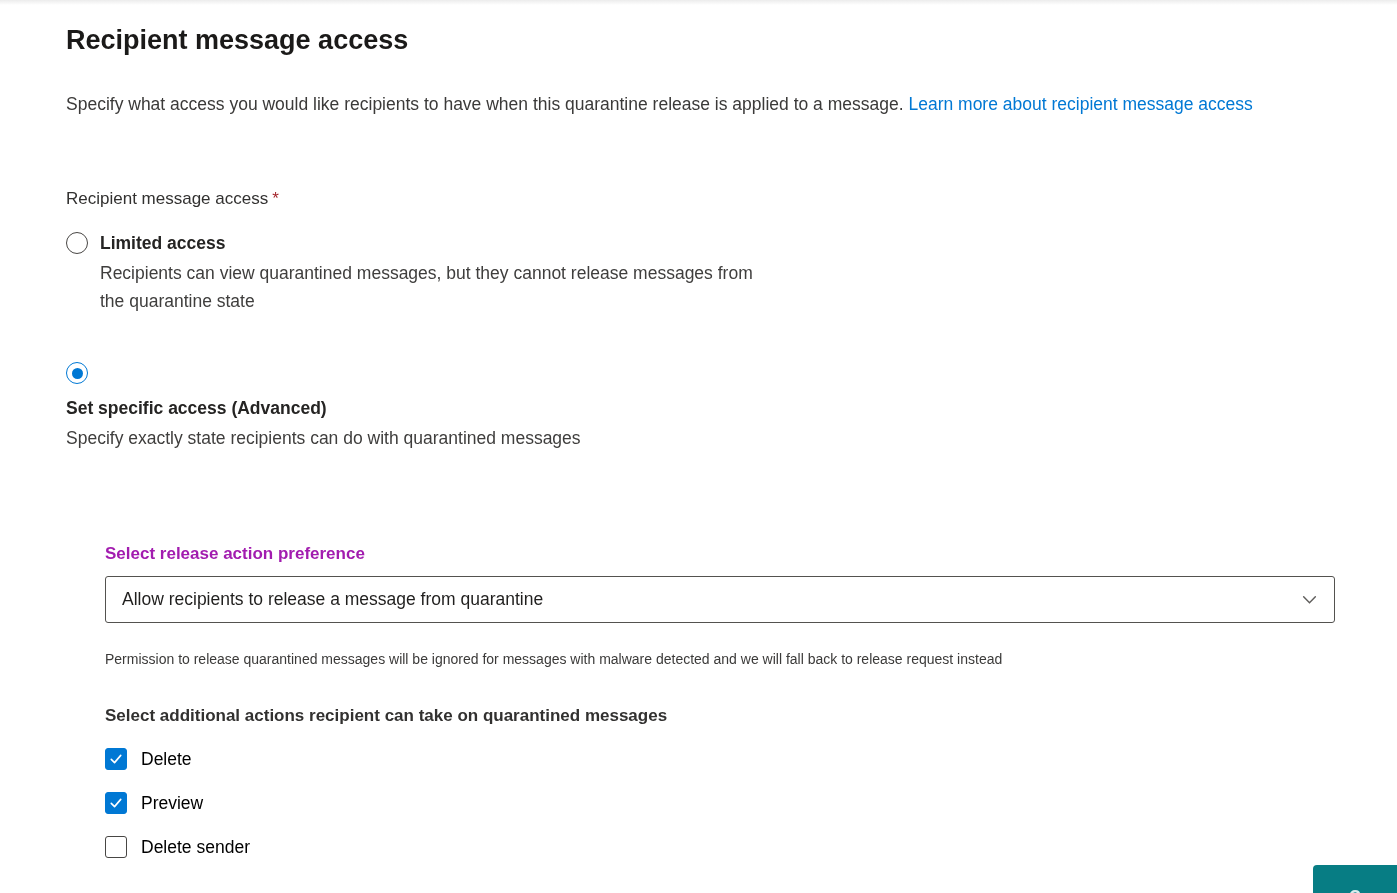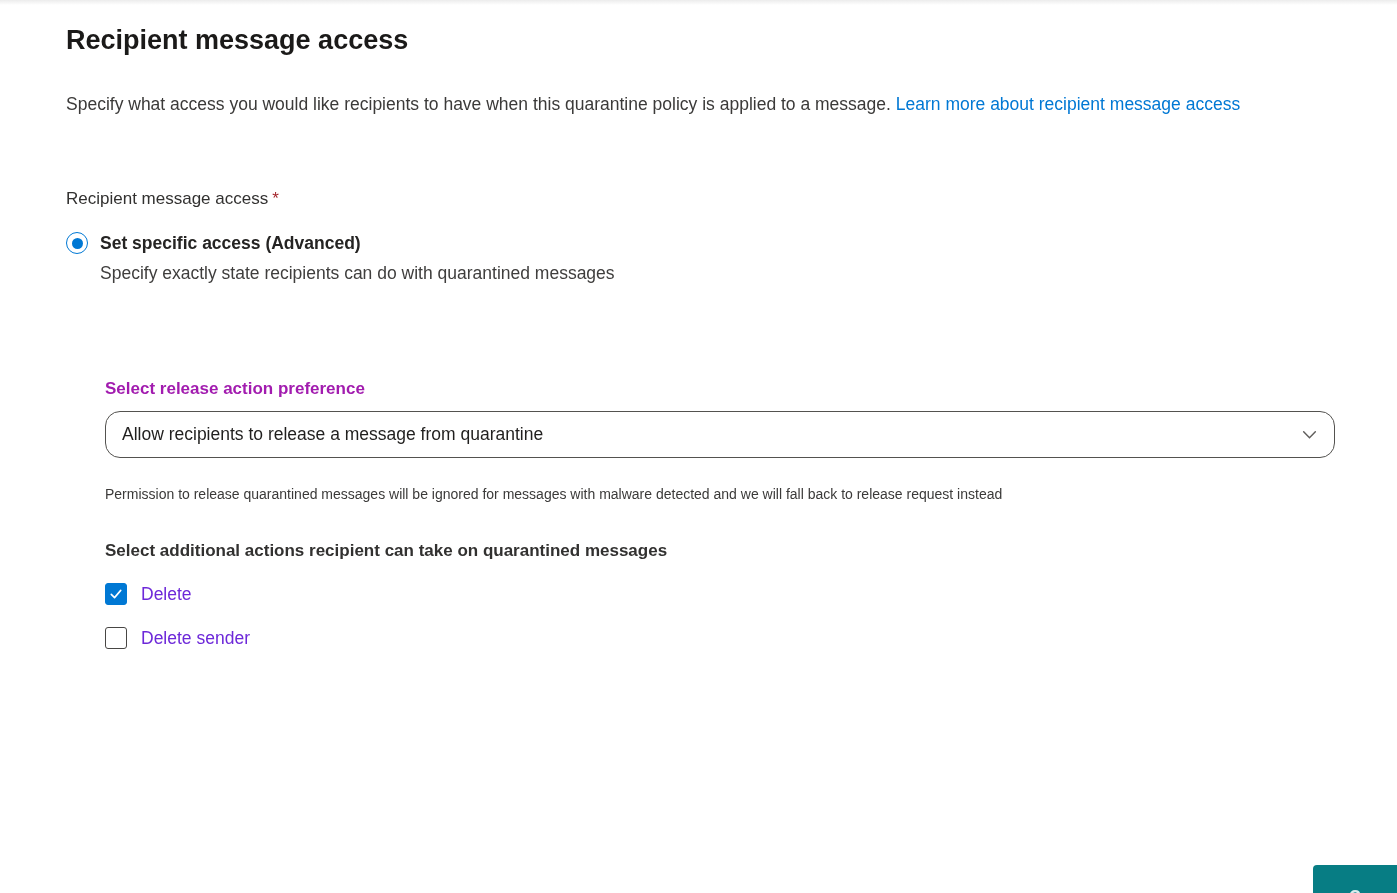--- a/index.html
+++ b/index.html
@@ -28,21 +28,21 @@
   }
   .link { color: #0078d4; text-decoration: none; cursor: pointer; margin-top: 42px; }
 
   .field-label {
     margin-top: 70px;
     font-size: 17px; font-weight: 400; color: #323130;
   }
   .required { color: #a4262c; padding-left: 4px; }
 
   .radio-option { display: flex; gap: 12px; margin-top: 22px; cursor: pointer; }
-  .radio-option + .radio-option { margin-top: 28px; }
+  .radio-option + .radio-option { margin-top: 46px; flex-direction: column; }
   .radio {
     flex: none; width: 22px; height: 22px; margin-top: 1px;
     border: 1.5px solid #484644; border-radius: 50%; background: #fff;
     display: flex; align-items: center; justify-content: center;
   }
   .radio.selected { border-color: #0078d4; }
   .radio.selected::after {
     content: ""; width: 11px; height: 11px;
     border-radius: 50%; background: #0078d4;
   }
@@ -50,21 +50,21 @@
   .radio-desc {
     font-size: 17.5px; line-height: 28px; color: #3f3e3d;
     max-width: 662px; margin-top: 4px;
   }
 
   .advanced { margin-left: 39px; margin-top: 92px; }
   .select-label { font-size: 17px; font-weight: 600; color: #a21caf; }
   .dropdown {
     margin-top: 12px;
     width: 1230px; height: 47px;
-    border: 1px solid #53524f; border-radius: 15px;
+    border: 1px solid #53524f; border-radius: 3px;
     background: #fff;
     display: flex; align-items: center; justify-content: space-between;
     padding: 0 16px; cursor: pointer;
   }
   .dropdown-value { font-size: 17.5px; color: #201f1e; }
   .chevron { flex: none; margin-left: 12px; display: flex; align-items: center; }
 
   .note {
     font-size: 14px; line-height: 29px; color: #3b3a39;
     max-width: 1238px; margin: 22px 0 0 0;
@@ -73,21 +73,21 @@
     margin-top: 32px;
     font-size: 17px; font-weight: 600; color: #323130;
   }
   .checkbox-row { display: flex; align-items: center; gap: 14px; margin-top: 22px; cursor: pointer; }
   .checkbox {
     flex: none; width: 22px; height: 22px; border-radius: 3px;
     display: flex; align-items: center; justify-content: center;
   }
   .checkbox.checked { background: #0078d4; border: 1px solid #0078d4; }
   .checkbox.unchecked { background: #fff; border: 1px solid #484644; }
-  .checkbox-label { font-size: 17.5px; color: #6d28d9; }
+  .checkbox-label { font-size: 17.5px; color: #000000; }
 
   .help-button {
     position: absolute; right: 0; bottom: 0;
     width: 84px; height: 28px;
     background: #077d84; border-radius: 4px 0 0 0;
     overflow: hidden; cursor: pointer;
   }
   .help-button .glyph {
     position: absolute; left: 50%; bottom: -16px; transform: translateX(-50%);
     color: rgba(255,255,255,0.85); font-size: 20px; font-weight: 600;
@@ -95,25 +95,32 @@
 </style>
 </head>
 <body>
 
 <div class="top-fade"></div>
 
 <div class="page">
 
   <h1 class="page-title">Recipient message access</h1>
 
-  <p class="page-desc"><span>Specify what access you would like recipients to have when this quarantine policy is applied to a message.</span>
+  <p class="page-desc"><span>Specify what access you would like recipients to have when this quarantine release is applied to a message.</span>
     <a class="link">Learn more about recipient message access</a></p>
 
   <div class="field-label"><span>Recipient message access</span><span class="required">*</span></div>
 
+  <div class="radio-option">
+    <div class="radio"></div>
+    <div class="radio-texts">
+      <div class="radio-label">Limited access</div>
+      <div class="radio-desc">Recipients can view quarantined messages, but they cannot release messages from the quarantine state</div>
+    </div>
+  </div>
 
   <div class="radio-option">
     <div class="radio selected"></div>
     <div class="radio-texts">
       <div class="radio-label">Set specific access (Advanced)</div>
       <div class="radio-desc">Specify exactly state recipients can do with quarantined messages</div>
     </div>
   </div>
 
   <div class="advanced">
@@ -135,20 +142,28 @@
 
     <div class="checkbox-row">
       <span class="checkbox checked">
         <svg width="16" height="16" viewBox="0 0 22 22" fill="none">
           <path d="M4.5 11.5 L9 16 L17.5 6" stroke="#ffffff" stroke-width="2.2" fill="none" stroke-linecap="round" stroke-linejoin="round"></path>
         </svg>
       </span>
       <span class="checkbox-label">Delete</span>
     </div>
 
+    <div class="checkbox-row">
+      <span class="checkbox checked">
+        <svg width="16" height="16" viewBox="0 0 22 22" fill="none">
+          <path d="M4.5 11.5 L9 16 L17.5 6" stroke="#ffffff" stroke-width="2.2" fill="none" stroke-linecap="round" stroke-linejoin="round"></path>
+        </svg>
+      </span>
+      <span class="checkbox-label">Preview</span>
+    </div>
 
     <div class="checkbox-row">
       <span class="checkbox unchecked"></span>
       <span class="checkbox-label">Delete sender</span>
     </div>
 
   </div>
 
 </div>
 

